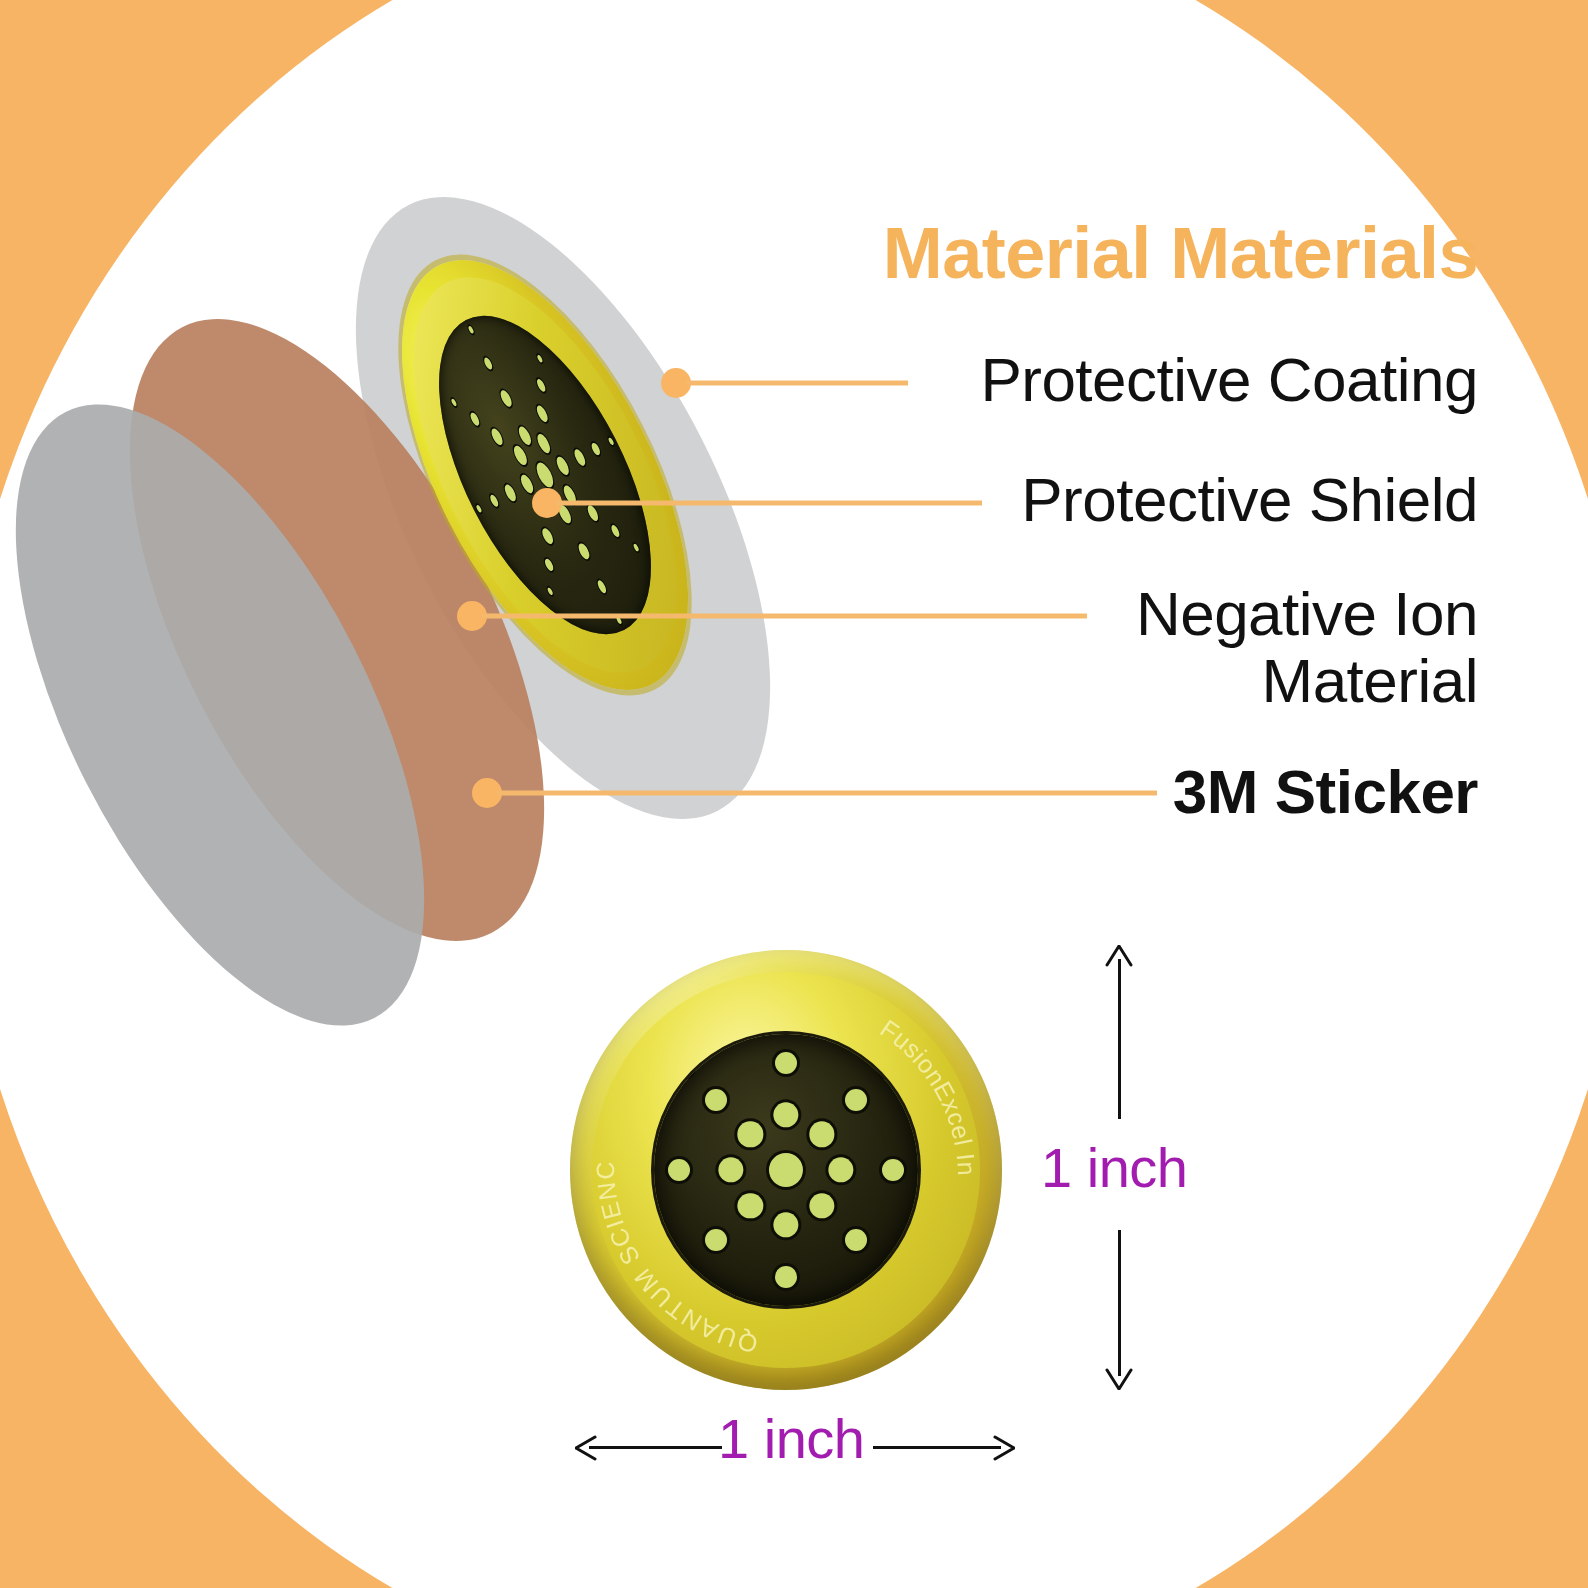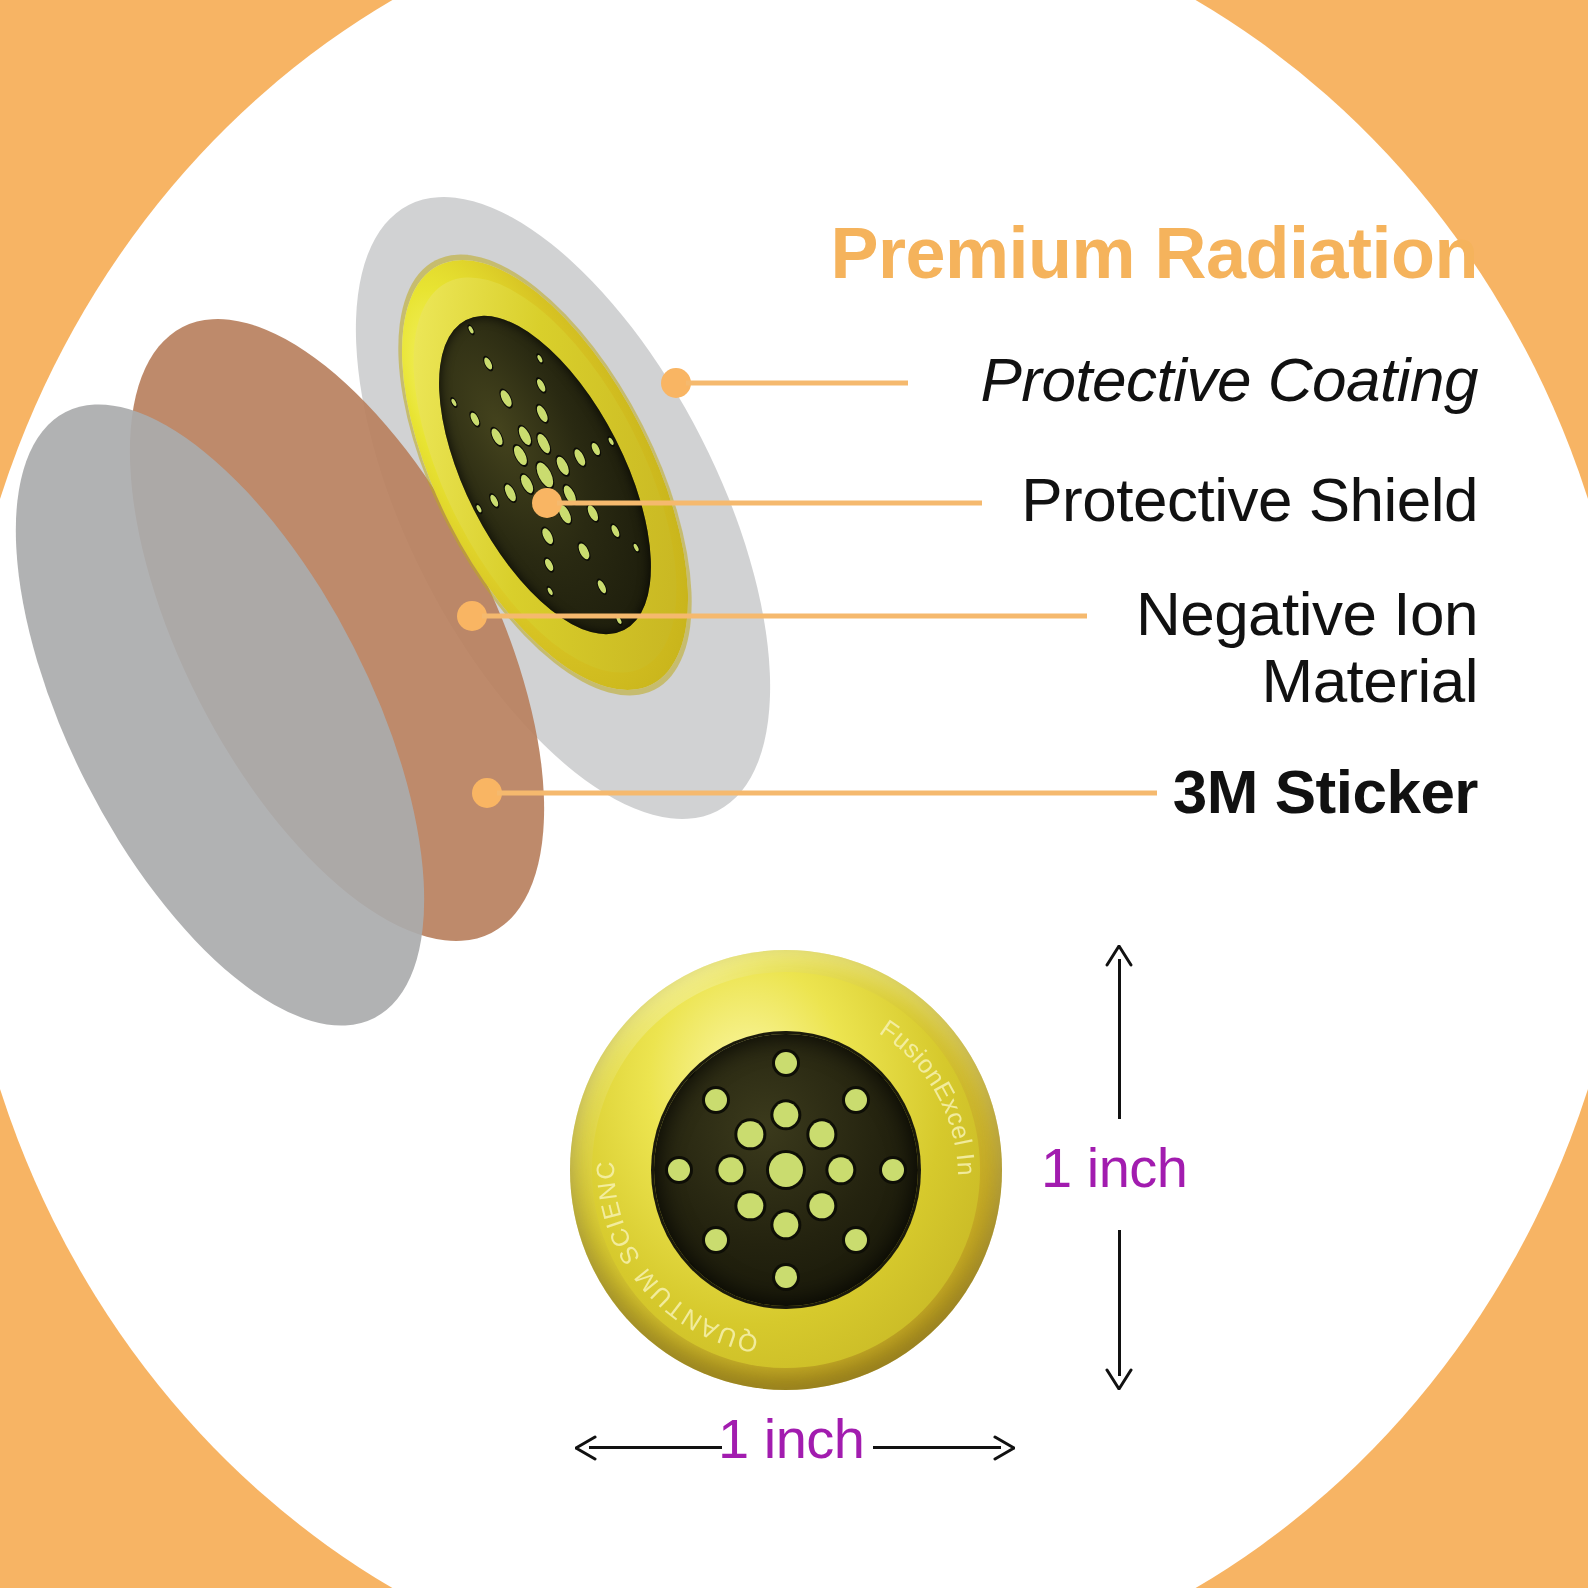--- a/index.html
+++ b/index.html
@@ -245,23 +245,23 @@
 
   <div class="leader-dot" style="left:547px;top:503px;"></div>
   <div class="leader-line" style="left:557px;top:503px;width:425px;"></div>
 
   <div class="leader-dot" style="left:472px;top:616px;"></div>
   <div class="leader-line" style="left:482px;top:616px;width:605px;"></div>
 
   <div class="leader-dot" style="left:487px;top:793px;"></div>
   <div class="leader-line" style="left:497px;top:793px;width:660px;"></div>
 
-  <div id="title">Premium Radiation</div>
-
-  <div class="mat-label" style="top:347px;font-style:italic;">Protective Coating</div>
+  <div id="title">Material Materials</div>
+
+  <div class="mat-label" style="top:347px;">Protective Coating</div>
   <div class="mat-label" style="top:467px;">Protective Shield</div>
   <div class="mat-label" style="top:581px;">Negative Ion
 Material</div>
   <div class="mat-label" style="top:759px;font-weight:bold;">3M Sticker</div>
 
   <div id="product">
     <div id="prod-outer"></div>
     <div id="prod-ring"></div>
 
     <svg class="arc-text" viewBox="0 0 432 440">

